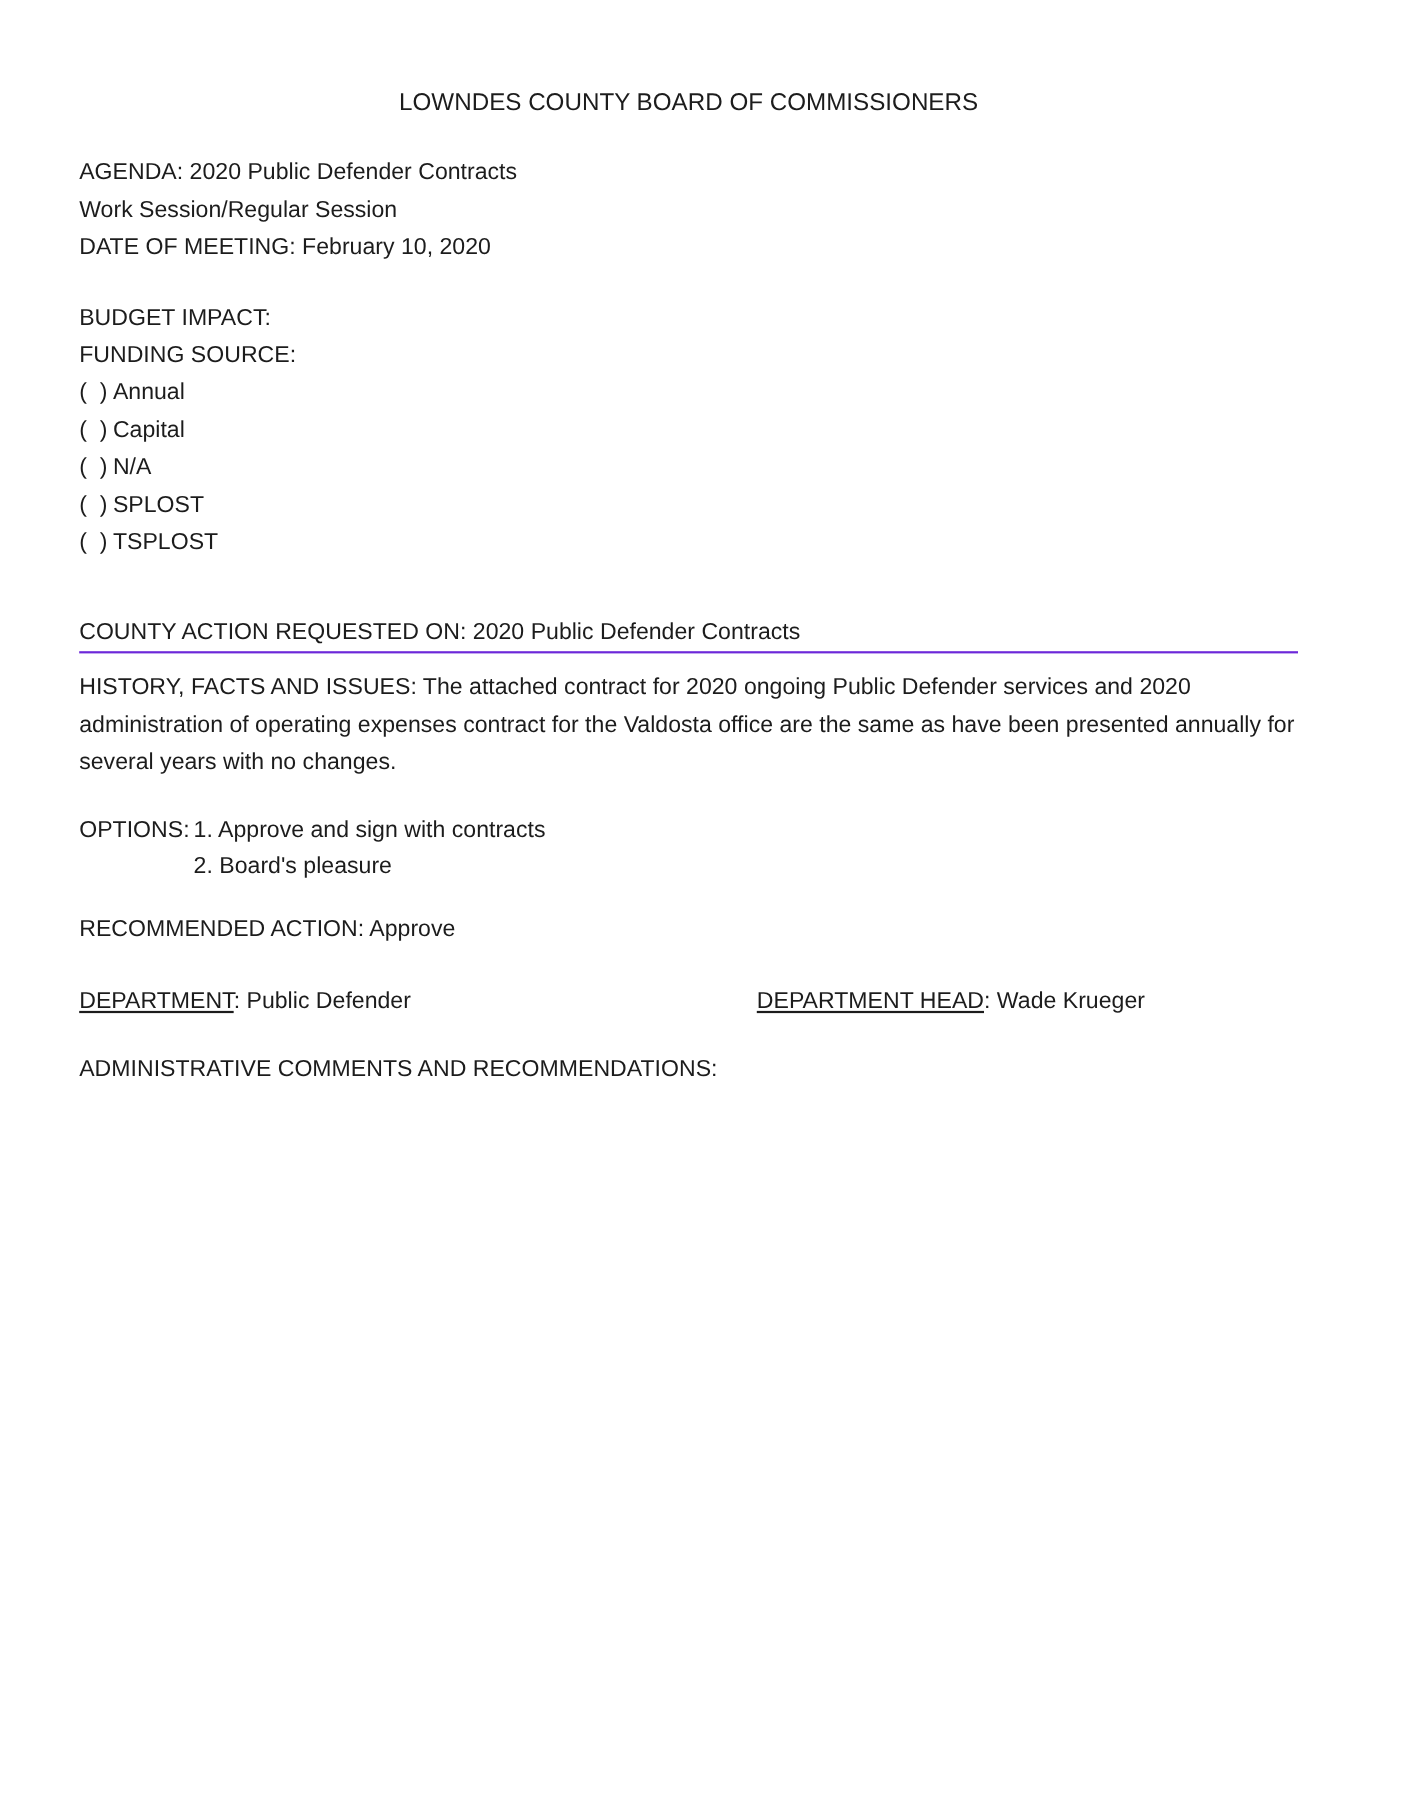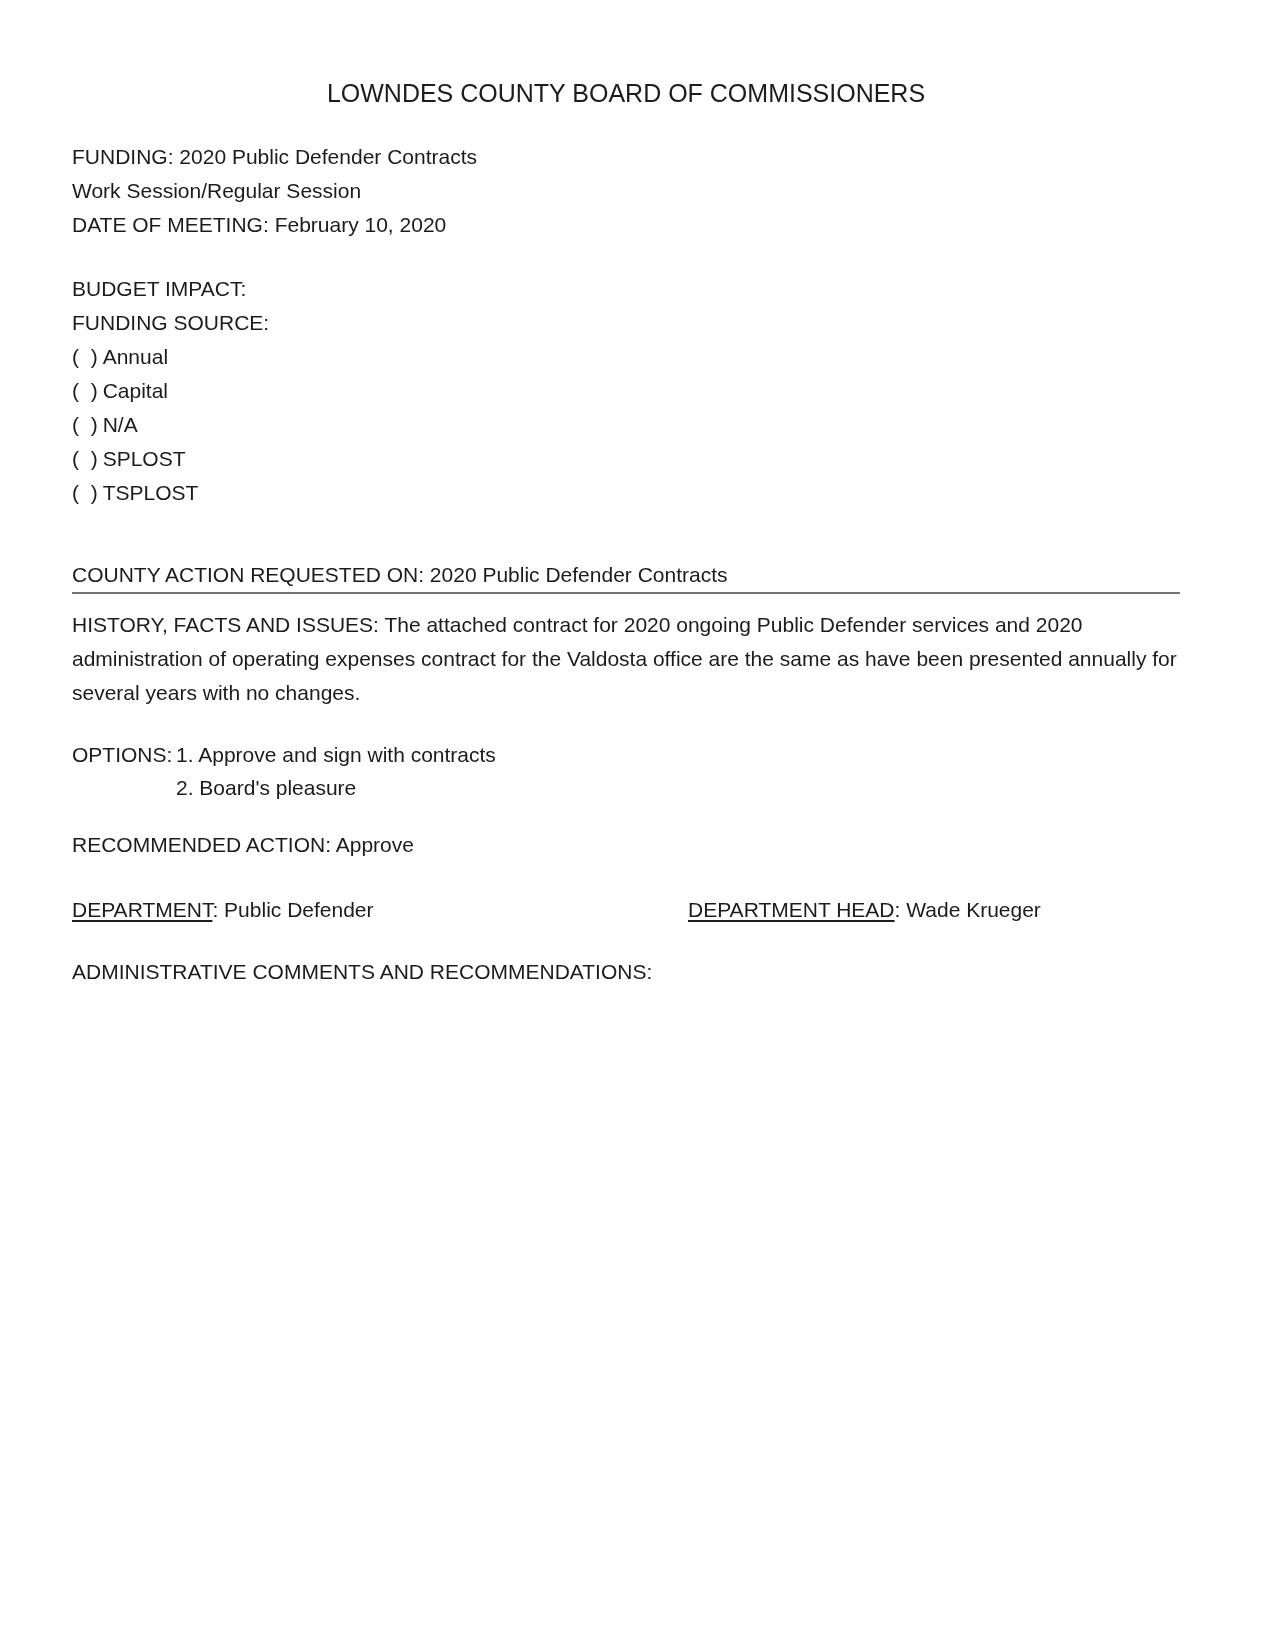--- a/index.html
+++ b/index.html
@@ -8,39 +8,39 @@
     width: 1275px;
     height: 1651px;
     box-sizing: border-box;
     padding: 76px 95px 0 72px;
     background: #ffffff;
     font-family: "Liberation Sans", sans-serif;
     font-size: 21px;
     line-height: 34px;
     color: #1c1c1c;
   }
-  .doc-header { text-align: center; font-size: 25px; }
+  .doc-header { text-align: center; font-size: 22px; }
   .doc-header div { line-height: 34px; }
 
   .subject-block { margin-top: 30px; }
   .subject-line { line-height: 34px; }
   .session-line { padding-right: 47px; line-height: 34px; }
   .date-line { line-height: 34px; }
 
   .budget-block { margin-top: 30px; }
   .budget-block div { line-height: 34px; }
 
   .funding-list div { line-height: 34px; }
   .marker { white-space: pre; display: inline-block; }
   .funding-label { margin-left: 5px; }
 
   .county-action {
     margin-top: 48px;
     line-height: 34px;
-    border-bottom: 2px solid #737373;
+    border-bottom: 2px solid #6d28d9;
   }
 
   .history-par { margin-top: 14px; line-height: 34px; }
 
   .options-block { margin-top: 28px; display: flex; }
   .options-label { width: 104px; flex: 0 0 104px; line-height: 33px; }
   .options-items { flex: 1; }
   .option-line { line-height: 33px; }
   .option-line.second { margin-left: 0; }
 
@@ -56,21 +56,21 @@
 <body>
 
 <div class="page">
 
   <div class="doc-header">
     <div>LOWNDES COUNTY BOARD OF COMMISSIONERS</div>
   </div>
 
   <div class="subject-block">
     <div class="subject-line">
-      <span>FUNDING:</span>
+      <span>AGENDA:</span>
       <span>2020 Public Defender Contracts</span>
     </div>
     <div class="session-line">Work Session/Regular Session</div>
     <div class="date-line">
       <span>DATE OF MEETING:</span>
       <span>February 10, 2020</span>
     </div>
   </div>
 
   <div class="budget-block">

